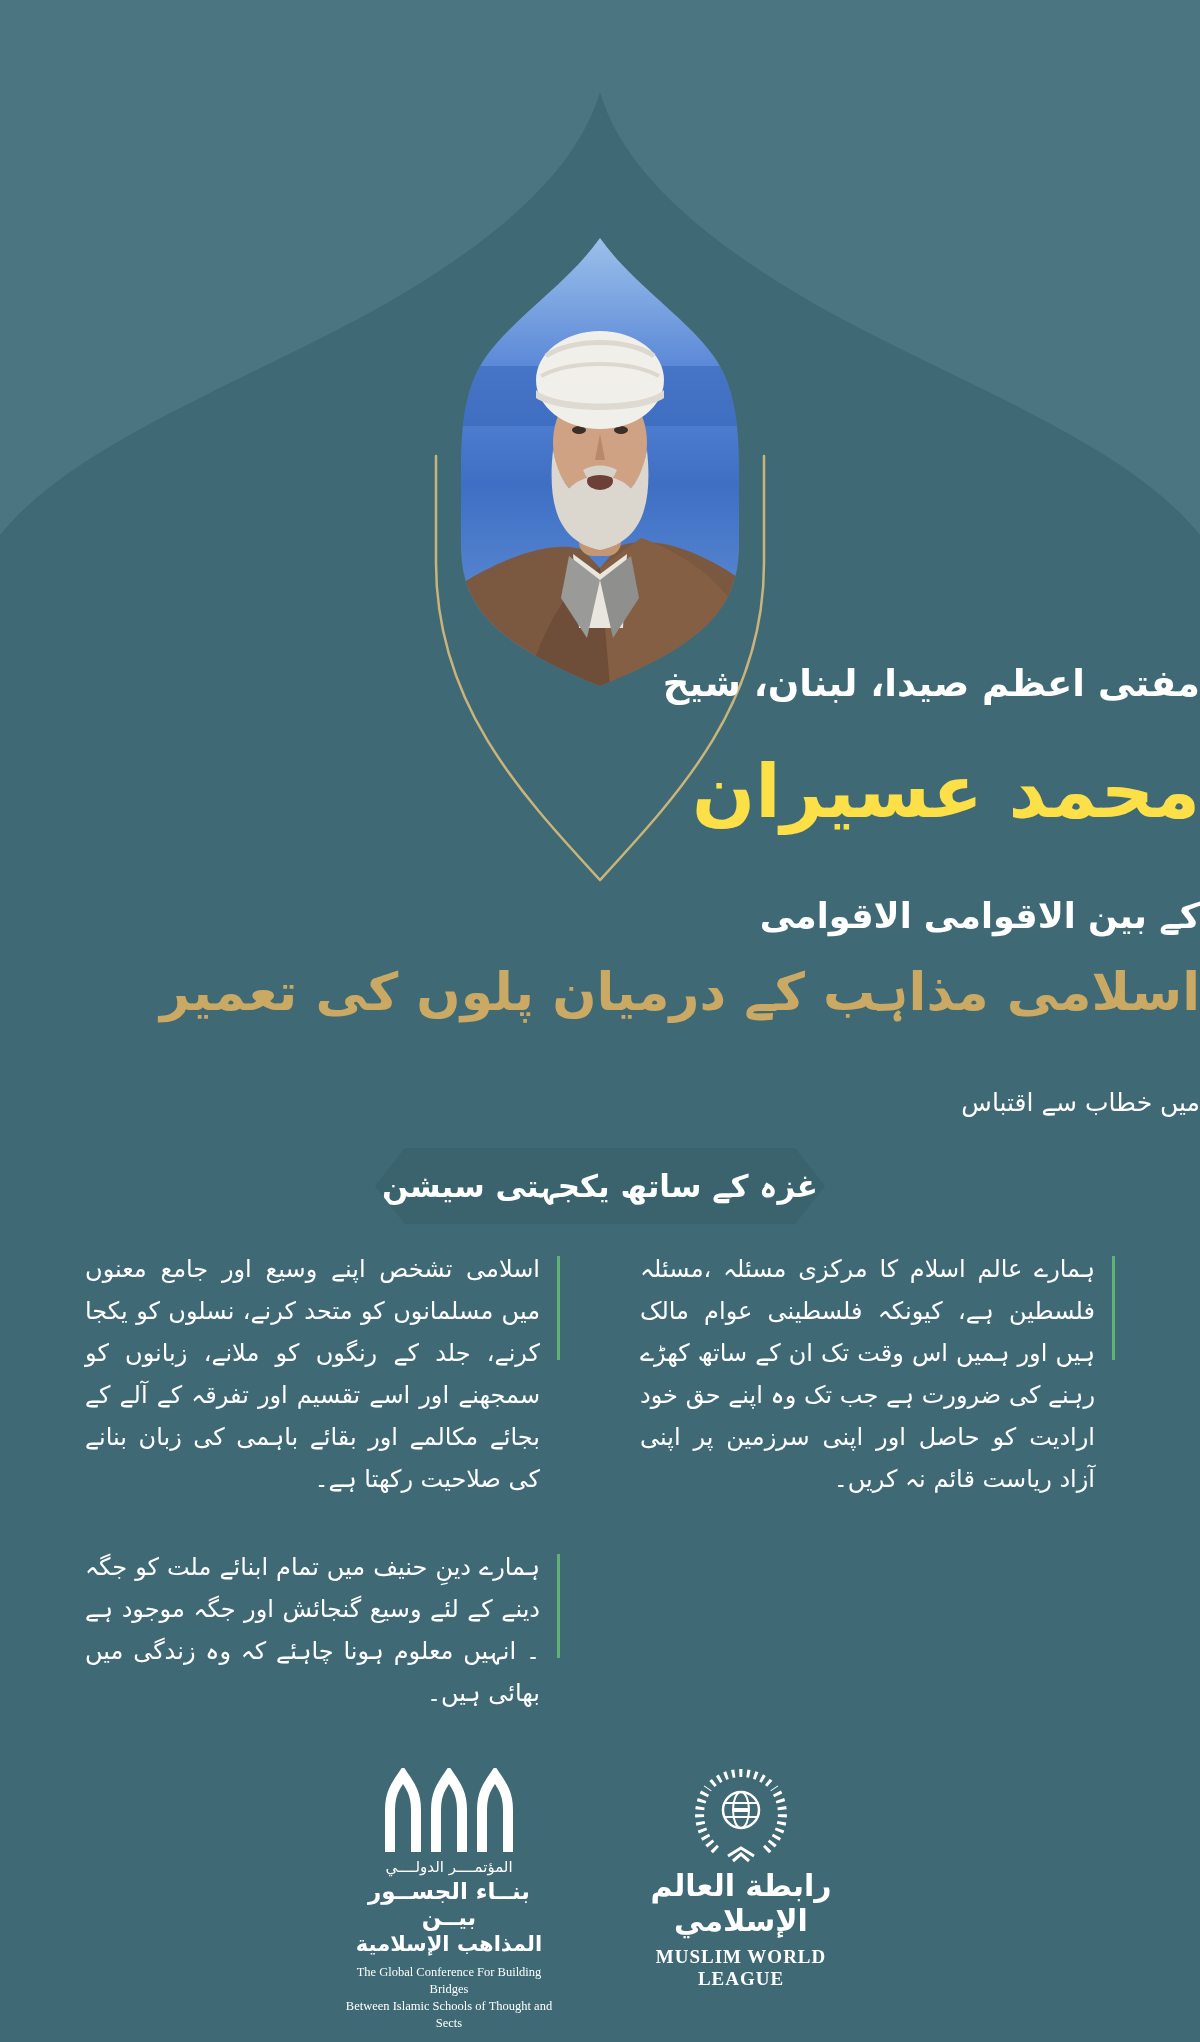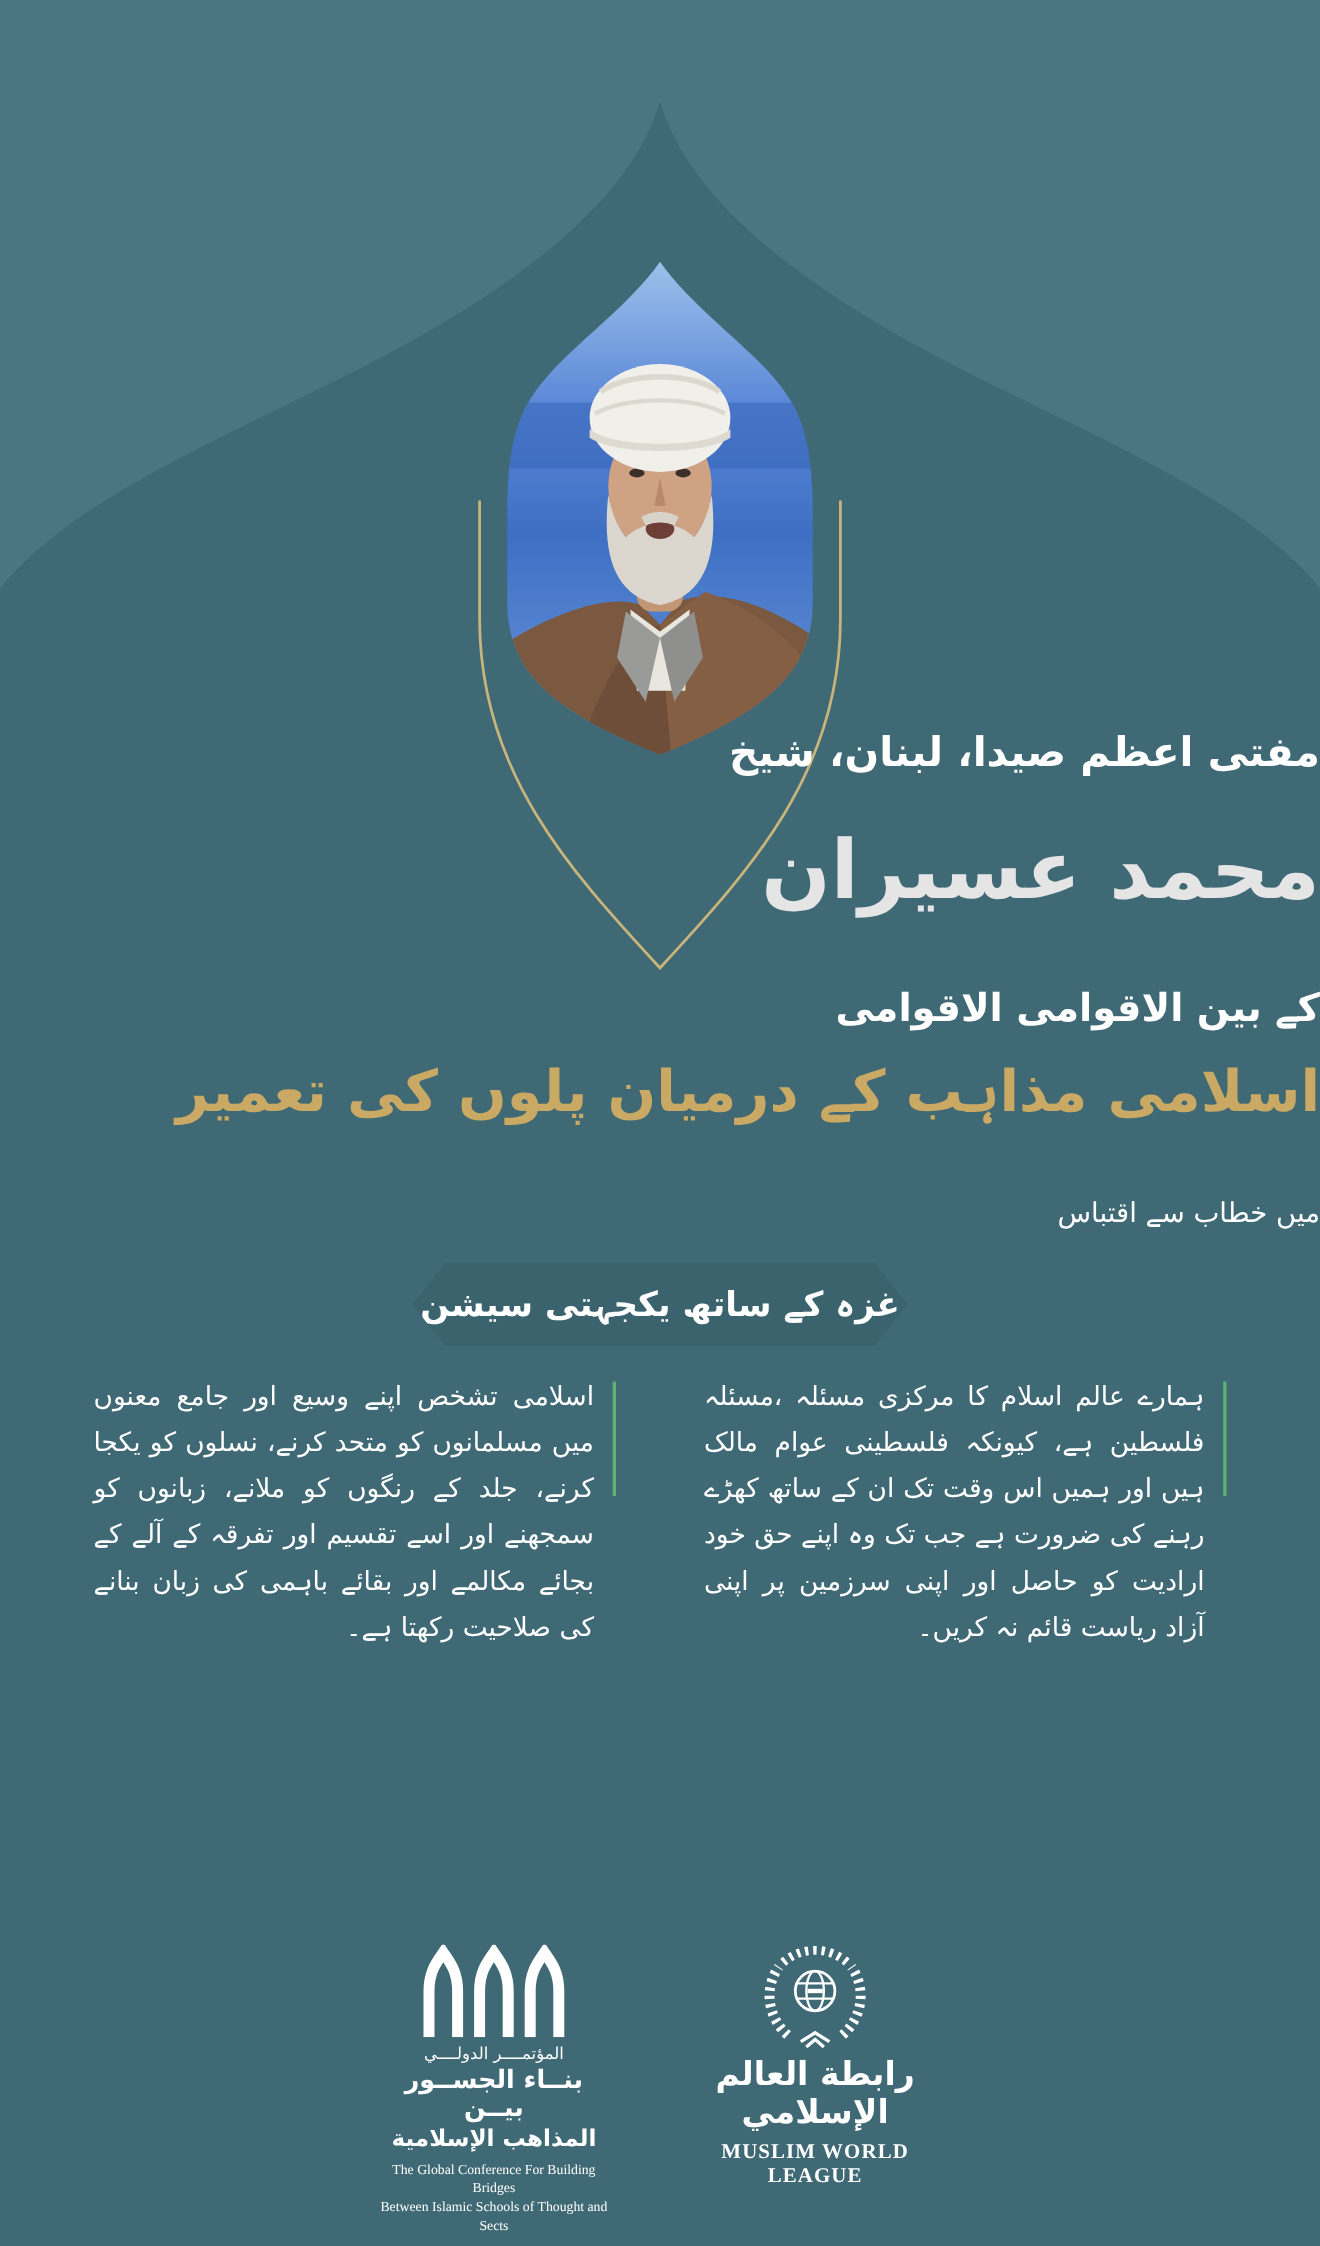--- a/index.html
+++ b/index.html
@@ -11,21 +11,21 @@
   svg{display:block;}
   .abs{position:absolute;}
   
   .arch-bg{left:0;top:0;}
   
   .portrait{left:461px;top:238px;}
   .gold-arc{left:428px;top:448px;}
   
   .heading{left:0;width:1200px;color:#ffffff;direction:rtl;}
   .speaker-title{top:662px;font-size:37px;font-weight:bold;letter-spacing:0;}
-  .speaker-name{top:748px;font-size:74px;font-weight:bold;color:#e5e5e5;}
+  .speaker-name{top:748px;font-size:74px;font-weight:bold;color:#fde047;}
   .conf-intro{top:896px;font-size:35px;font-weight:bold;}
   .conf-name{top:962px;font-size:52px;font-weight:bold;color:#c9a963;}
   .excerpt-note{top:1088px;font-size:25px;}
   
   .badge{
     left:375px;top:1148px;width:450px;height:76px;
     background:#3a636d;
     clip-path:polygon(30px 0,420px 0,100% 50%,420px 100%,30px 100%,0 50%);
     color:#fff;text-align:center;line-height:76px;font-size:31px;font-weight:bold;direction:rtl;
   }
@@ -133,20 +133,24 @@
       <div class="qpara">
         <span class="qbar"></span>
         <span>ہمارے عالم اسلام کا مرکزی مسئلہ ،مسئلہ فلسطین ہے، کیونکہ فلسطینی عوام مالک ہیں اور ہمیں اس وقت تک ان کے ساتھ کھڑے رہنے کی ضرورت ہے جب تک وہ اپنے حق خود ارادیت کو حاصل اور اپنی سرزمین پر اپنی آزاد ریاست قائم نہ کریں۔</span>
       </div>
     </div>
     <div class="qcol">
       <div class="qpara">
         <span class="qbar"></span>
         <span>اسلامی تشخص اپنے وسیع اور جامع معنوں میں مسلمانوں کو متحد کرنے، نسلوں کو یکجا کرنے، جلد کے رنگوں کو ملانے، زبانوں کو سمجھنے اور اسے تقسیم اور تفرقہ کے آلے کے بجائے مکالمے اور بقائے باہمی کی زبان بنانے کی صلاحیت رکھتا ہے۔</span>
       </div>
+      <div class="qpara">
+        <span class="qbar"></span>
+        <span>ہمارے دینِ حنیف میں تمام ابنائے ملت کو جگہ دینے کے لئے وسیع گنجائش اور جگہ موجود ہے ۔ انہیں معلوم ہونا چاہئے کہ وہ زندگی میں بھائی ہیں۔</span>
+      </div>
     </div>
   </div>
 
   <div class="abs logos">
 
     <div class="logo-block conf-logo">
       <svg width="132" height="84" viewBox="0 0 132 84" style="margin:0 auto;">
         <g stroke="#ffffff" stroke-width="10" fill="none">
           <path d="M7,84 L7,42 C7,24 14,16 20,7 C26,16 33,24 33,42 L33,84"></path>
           <path d="M53,84 L53,42 C53,24 60,16 66,7 C72,16 79,24 79,42 L79,84"></path>

